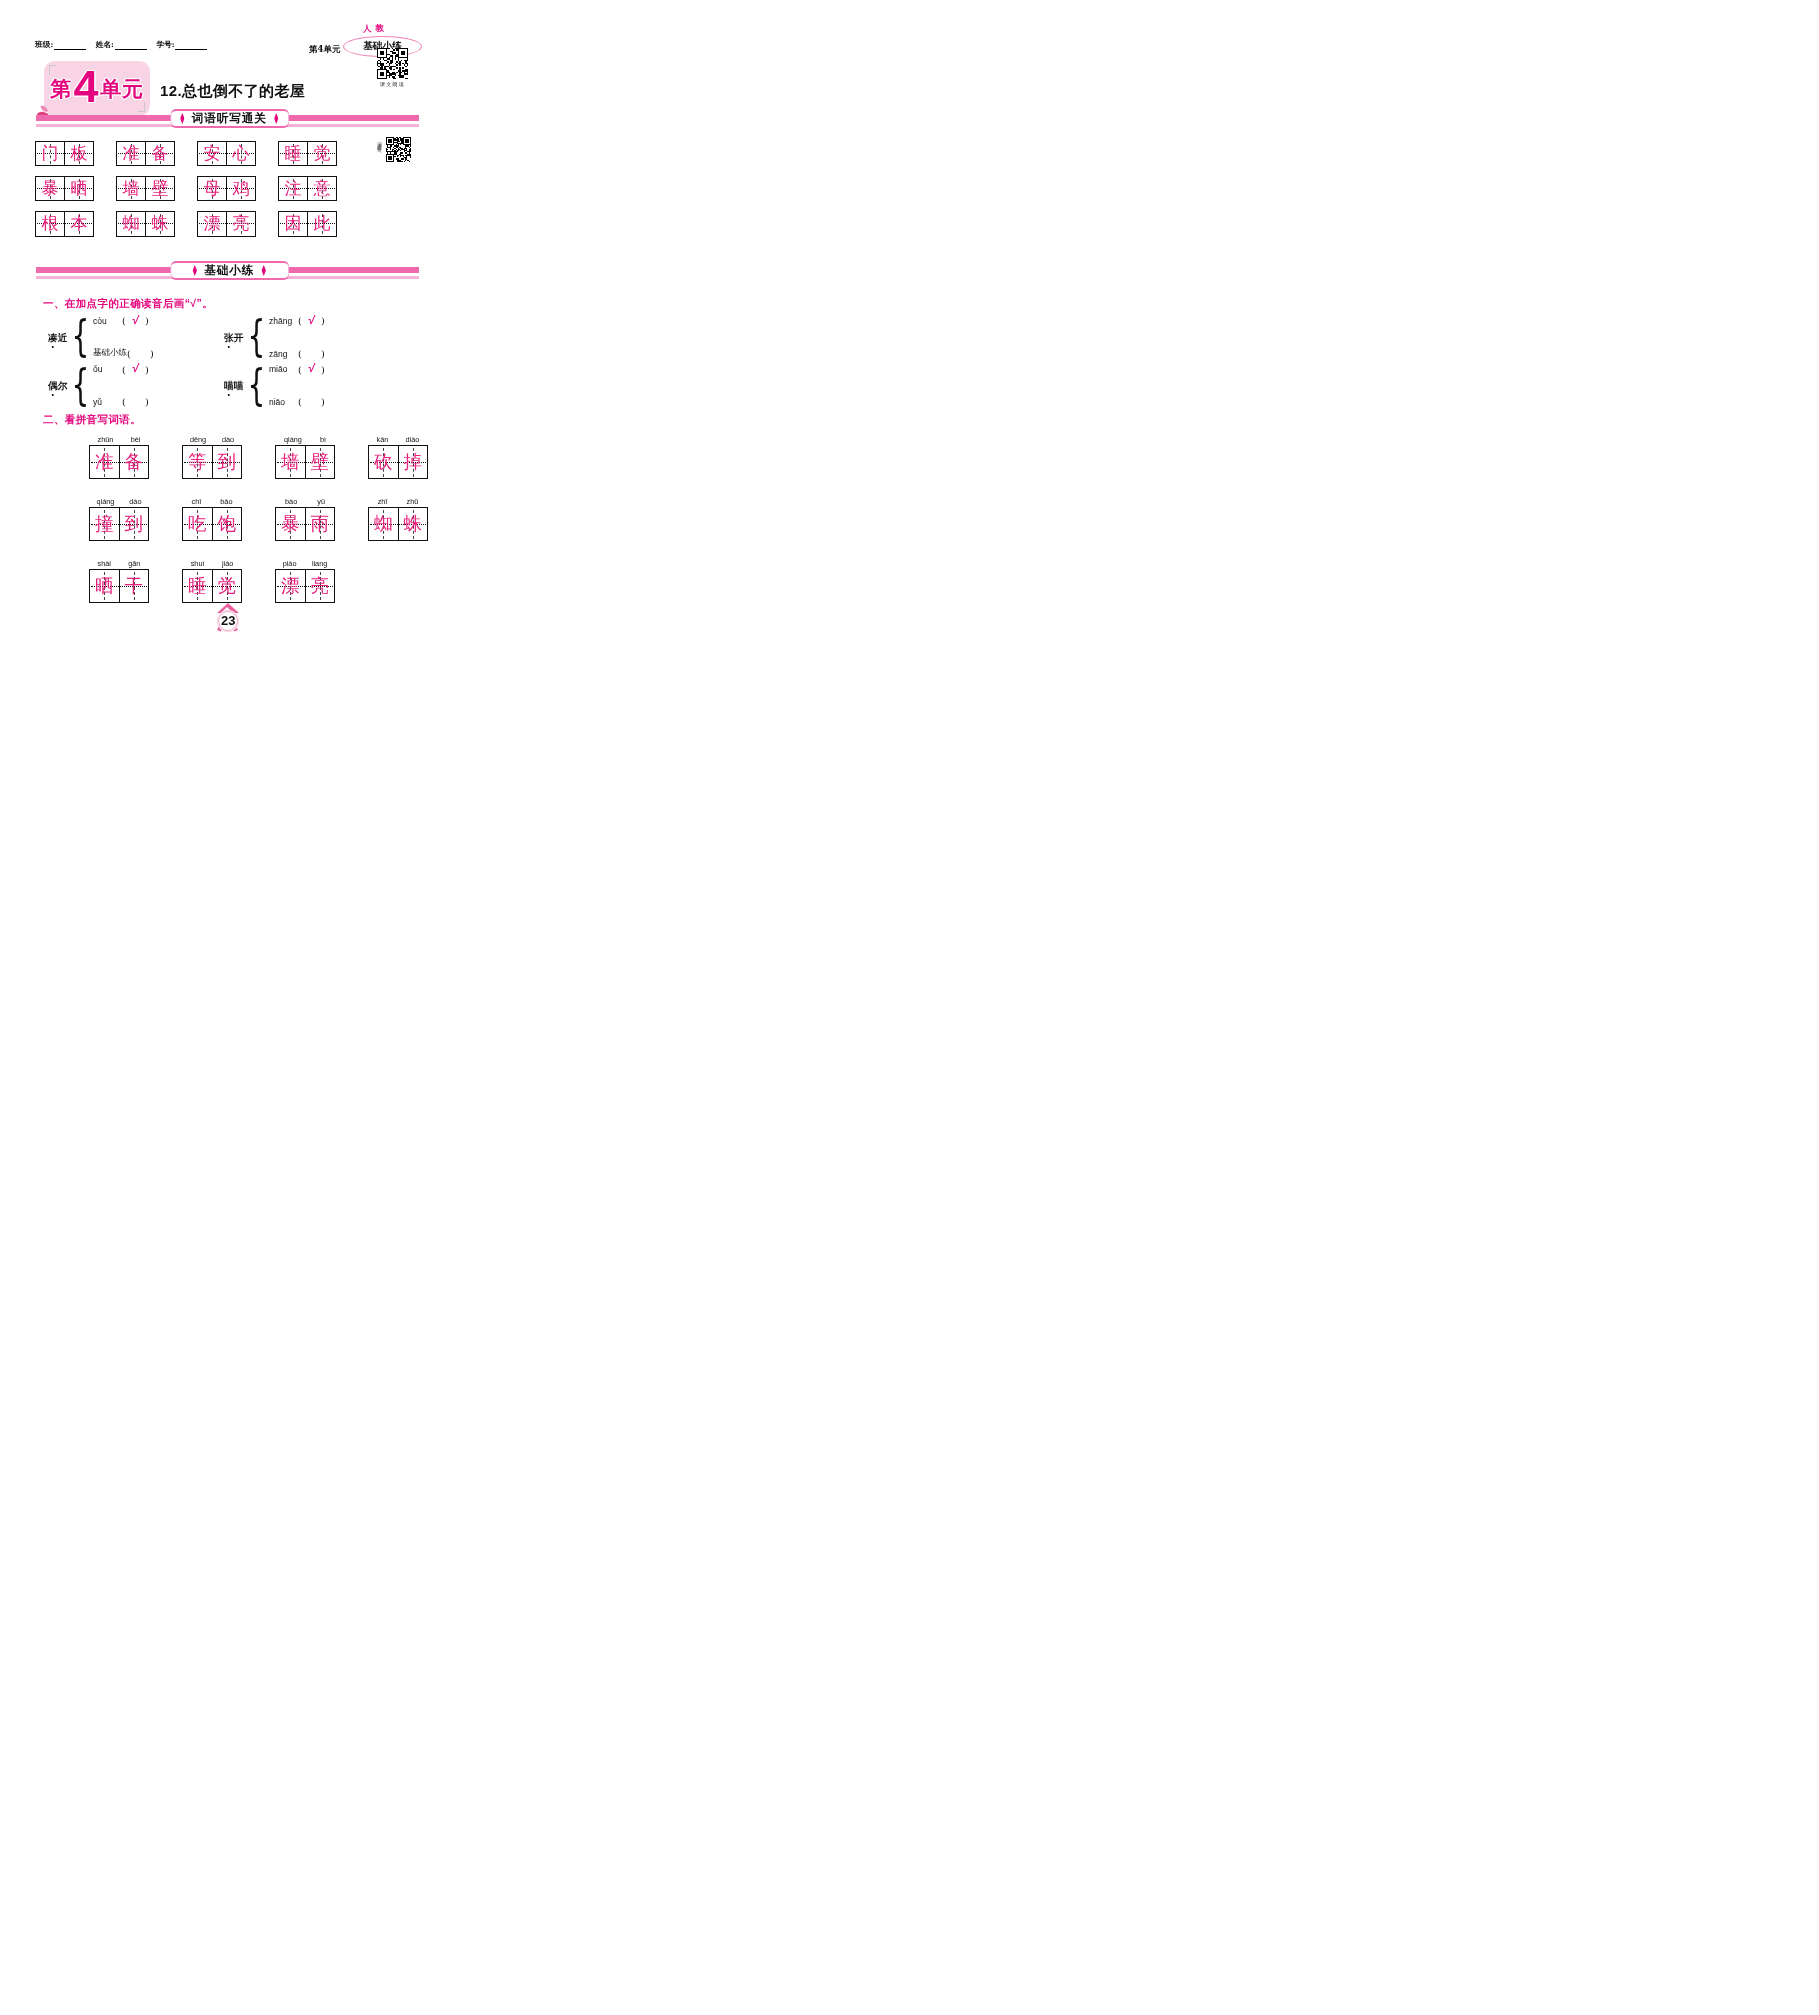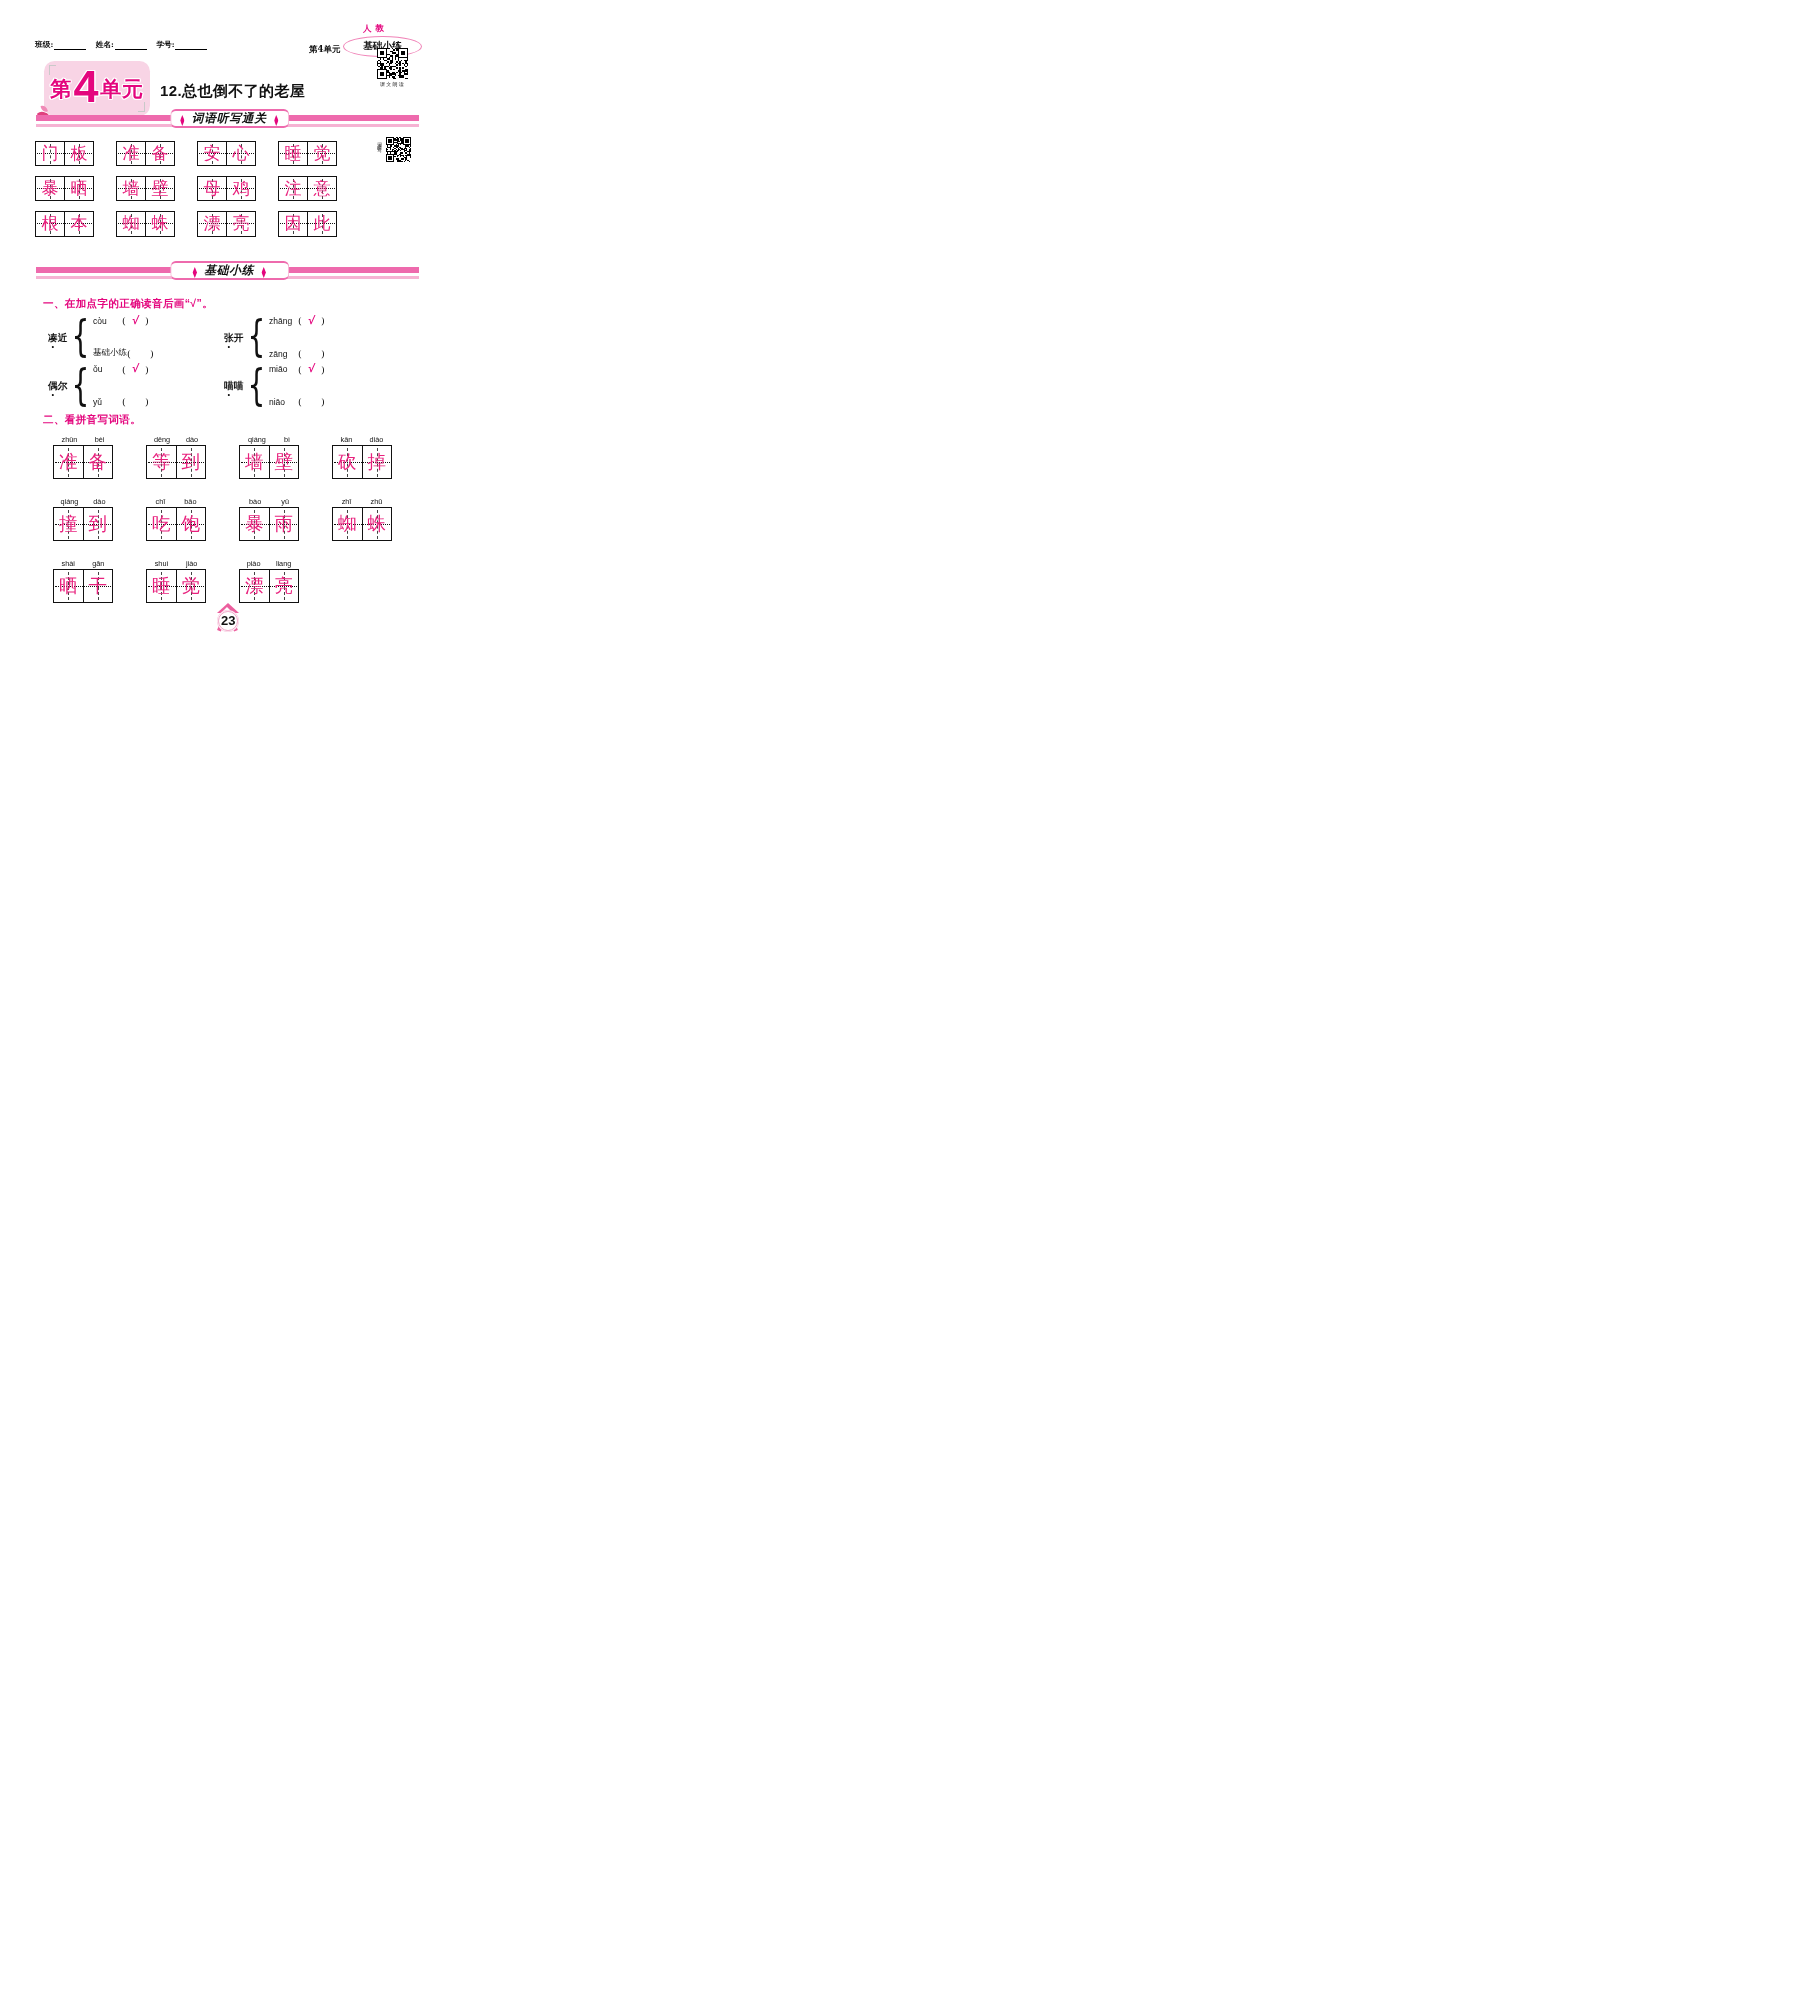--- a/index.html
+++ b/index.html
@@ -41,21 +41,21 @@
   .qr2{left:386px;top:137px;width:25px;height:25px;}
   .qr2-caption{position:absolute;left:377px;top:138px;writing-mode:vertical-rl;font-size:4.6px;letter-spacing:2px;
                font-family:"DejaVu Serif",serif;color:#222;}
 
   
   .banner{position:absolute;left:0;width:100%;height:23.4px;}
   .banner .stripe-dark{position:absolute;left:36px;right:36px;top:6px;height:6px;background:var(--stripeDark);}
   .banner .stripe-light{position:absolute;left:36px;right:36px;top:15px;height:3.2px;background:var(--stripeLight);}
   .banner .plate{position:absolute;left:50%;top:0;transform:translateX(-48.5%);width:119px;height:19px;background:#fff;
                  border:0.8px solid #f5a9cd;border-top:2px solid var(--stripeDark);border-bottom:2px solid var(--stripeDark);
-                 border-radius:5.6px;display:flex;align-items:flex-end;justify-content:center;gap:7.3px;box-sizing:border-box;font-style:italic;}
+                 border-radius:5.6px;display:flex;align-items:center;justify-content:center;gap:7.3px;box-sizing:border-box;}
   .banner .plate .btitle{font-size:11.7px;font-weight:bold;letter-spacing:0.8px;}
   .diamond{width:4.4px;height:11px;background:var(--accent);clip-path:polygon(50% 0,100% 50%,50% 100%,0 50%);}
 
   
   .char-box{position:relative;display:flex;background:#fff;}
   .char-box.dict{border:0.8px solid #111;border-top-width:1.4px;border-bottom-width:1.4px;}
   .char-box.pin{border:0.8px solid #111;border-top-width:1.4px;border-bottom-width:1.4px;}
   .char-box::after{content:"";position:absolute;left:1.2px;right:1.2px;top:50%;margin-top:-0.4px;border-top:1px dotted #111;z-index:0;}
   .char-cell{position:relative;display:flex;align-items:center;justify-content:center;}
   .char-cell+.char-cell{border-left:0.8px solid #111;}
@@ -85,21 +85,21 @@
          transform:scale(0.72,1.08);margin:0 0 0 0.8px;color:#111;}
   .q1-opts{display:flex;flex-direction:column;justify-content:space-between;height:44px;padding:0;}
   .q1-opt{display:flex;align-items:center;font-size:8.5px;}
   .q1-opt .py{min-width:29px;}
   .q1-opt .paren{font-size:9.7px;font-family:"DejaVu Serif",serif;}
   .q1-opt .answer{display:inline-block;width:19.3px;text-align:center;color:var(--accent);
                   font-size:11.3px;font-weight:bold;transform:skewX(-8deg);line-height:1;}
 
   
   .q2-grid{position:absolute;left:53px;top:435px;}
-  .q2-row{display:flex;gap:33px;margin-bottom:17.3px;}
+  .q2-row{display:flex;gap:33px;margin-bottom:17.3px;margin-left:36px;}
   .q2-cell{width:60px;}
   .py-label{display:flex;justify-content:space-around;font-size:7.3px;height:9.3px;align-items:flex-end;margin-bottom:1.2px;}
 
   
   .emblem{position:absolute;left:216px;top:603px;width:23.4px;height:29px;}
   .emblem .roof{position:absolute;top:0;left:0.8px;width:0;height:0;
                 border-left:11px solid transparent;border-right:11px solid transparent;border-bottom:10.5px solid #ec5f9e;}
   .emblem .roof-in{position:absolute;top:4px;left:5.2px;width:0;height:0;
                 border-left:6.4px solid transparent;border-right:6.4px solid transparent;border-bottom:6.4px solid #fff;}
   .emblem .foot-l,.emblem .foot-r{position:absolute;bottom:0.8px;width:3.6px;height:6.4px;background:#ec5f9e;}

